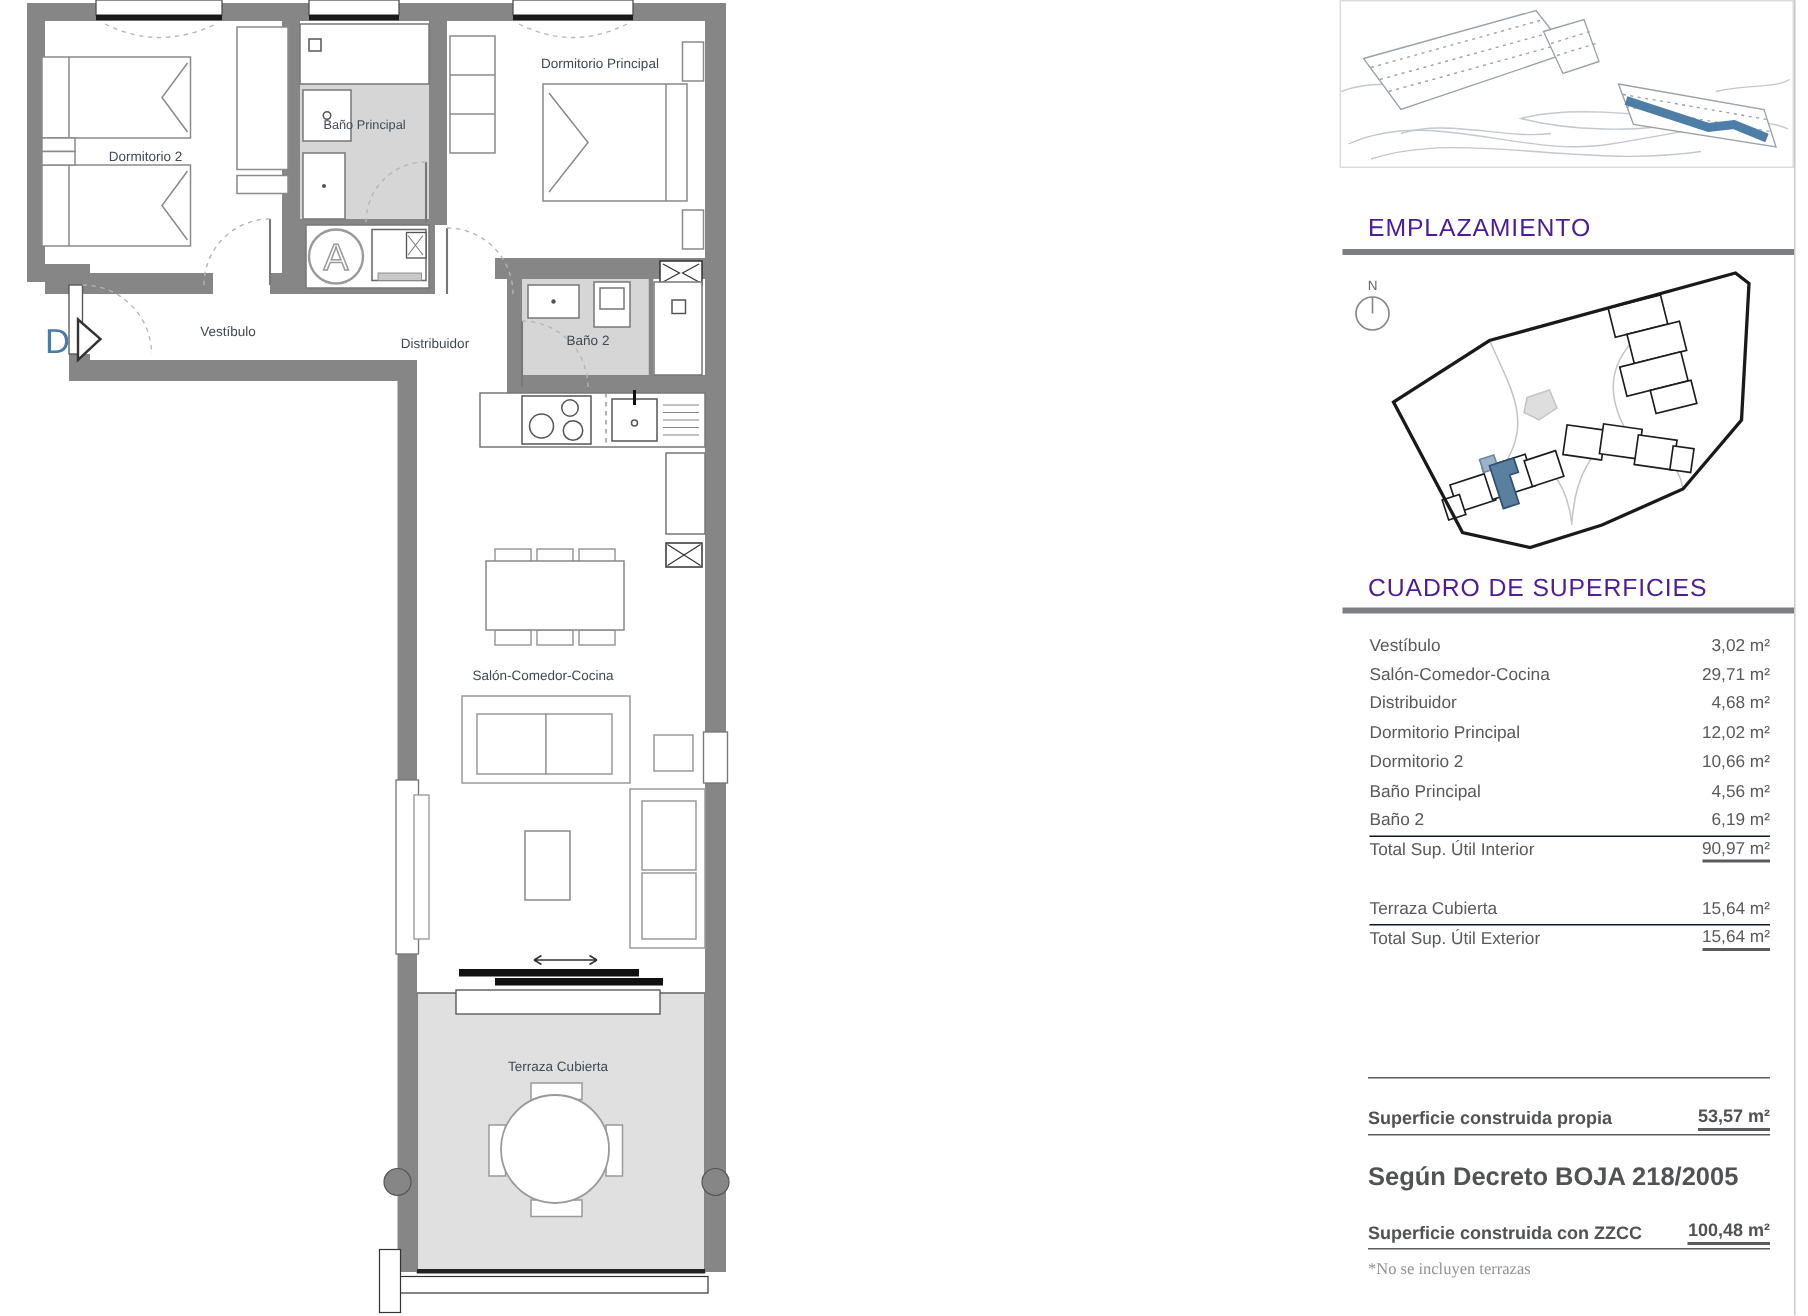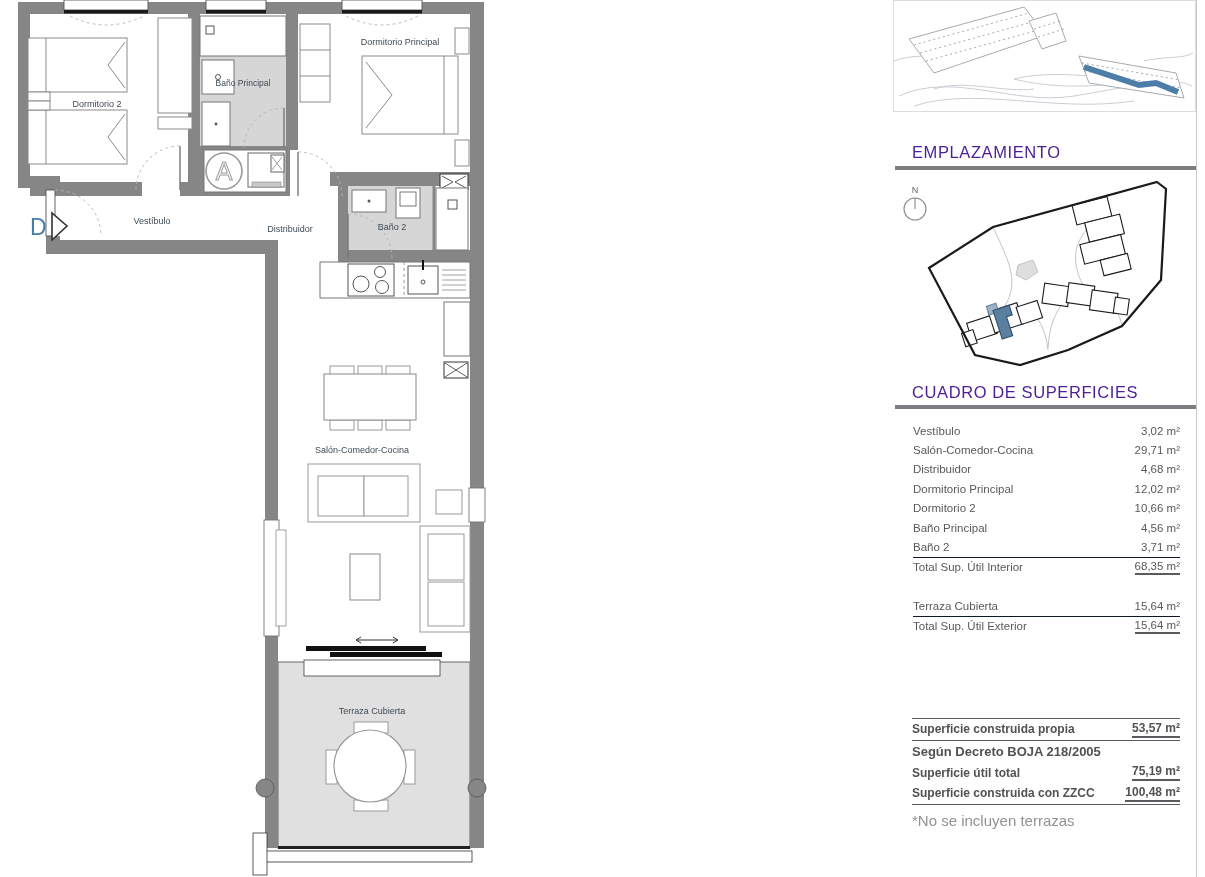--- a/index.html
+++ b/index.html
@@ -27,23 +27,23 @@
   .siteplan { position:absolute; left:898px; top:180px; }
   .surf-table { position:absolute; left:913px; top:421px; width:267px; }
   .trow { display:flex; justify-content:space-between; align-items:center; height:19.4px; font-size:11.5px; color:#58595b; }
   .trow .tval { text-align:left; }
   .trow.total { border-top:1px solid #0f172a; }
   .u-val { border-bottom:2px solid #5a5b5e; padding-bottom:1px; }
   .t-spacer { height:19px; }
   .summary { position:absolute; left:912px; top:718px; width:268px; }
   .sgroup { border-top:1.5px solid #5a5b5e; }
   .sgroup.bb { border-bottom:1.5px solid #5a5b5e; }
-  .srow { display:flex; justify-content:space-between; align-items:center; height:20.5px; font-size:12px; font-weight:bold; color:#515254; }
-  .decreto { font-size:13px; font-weight:bold; color:#515254; height:22px; display:flex; align-items:center; }
-  .footnote { margin-top:7px; font-size:15px; color:#909296; font-weight:normal; }
+  .srow { display:flex; justify-content:space-between; align-items:center; height:20.5px; font-size:12px; font-weight:bold; color:#515254;margin-top:16px; }
+  .decreto { margin-top:17px; font-size:17px; font-weight:bold; color:#515254; height:22px; display:flex; align-items:center; }
+  .footnote { margin-top:7px; font-size:11px; color:#909296; font-weight:normal;font-family:Liberation Serif, serif; }
   .page-edge { position:absolute; left:1196px; top:0; width:1px; height:877px; background:#c9c9c9; }
 </style>
 </head>
 <body>
 
 <div class="plan-wrap">
 <svg width="500" height="877" viewBox="0 0 500 877" xmlns="http://www.w3.org/2000/svg">
 
   <g>
     <rect x="200" y="56" width="86" height="92" fill="#d6d6d6"></rect>
@@ -323,25 +323,25 @@
   <div class="trow">
     <span class="tlabel">Dormitorio 2</span>
     <span class="tval">10,66 m²</span>
   </div>
   <div class="trow">
     <span class="tlabel">Baño Principal</span>
     <span class="tval">4,56 m²</span>
   </div>
   <div class="trow">
     <span class="tlabel">Baño 2</span>
-    <span class="tval">3,71 m²</span>
+    <span class="tval">6,19 m²</span>
   </div>
   <div class="trow total">
     <span class="tlabel">Total Sup. Útil Interior</span>
-    <span class="tval u-val">68,35 m²</span>
+    <span class="tval u-val">90,97 m²</span>
   </div>
   <div class="t-spacer"></div>
   <div class="trow">
     <span class="tlabel">Terraza Cubierta</span>
     <span class="tval">15,64 m²</span>
   </div>
   <div class="trow total">
     <span class="tlabel">Total Sup. Útil Exterior</span>
     <span class="tval u-val">15,64 m²</span>
   </div>
@@ -352,24 +352,20 @@
     <div class="srow">
       <span>Superficie construida propia</span>
       <span class="u-val">53,57 m²</span>
     </div>
   </div>
 
   <div class="decreto">Según Decreto BOJA 218/2005</div>
 
   <div class="sgroup bb" style="border-top:none">
     <div class="srow">
-      <span>Superficie útil total</span>
-      <span class="u-val">75,19 m²</span>
-    </div>
-    <div class="srow">
       <span>Superficie construida con ZZCC</span>
       <span class="u-val">100,48 m²</span>
     </div>
   </div>
 
   <div class="footnote">*No se incluyen terrazas</div>
 </div>
 
 <div class="page-edge"></div>
 

